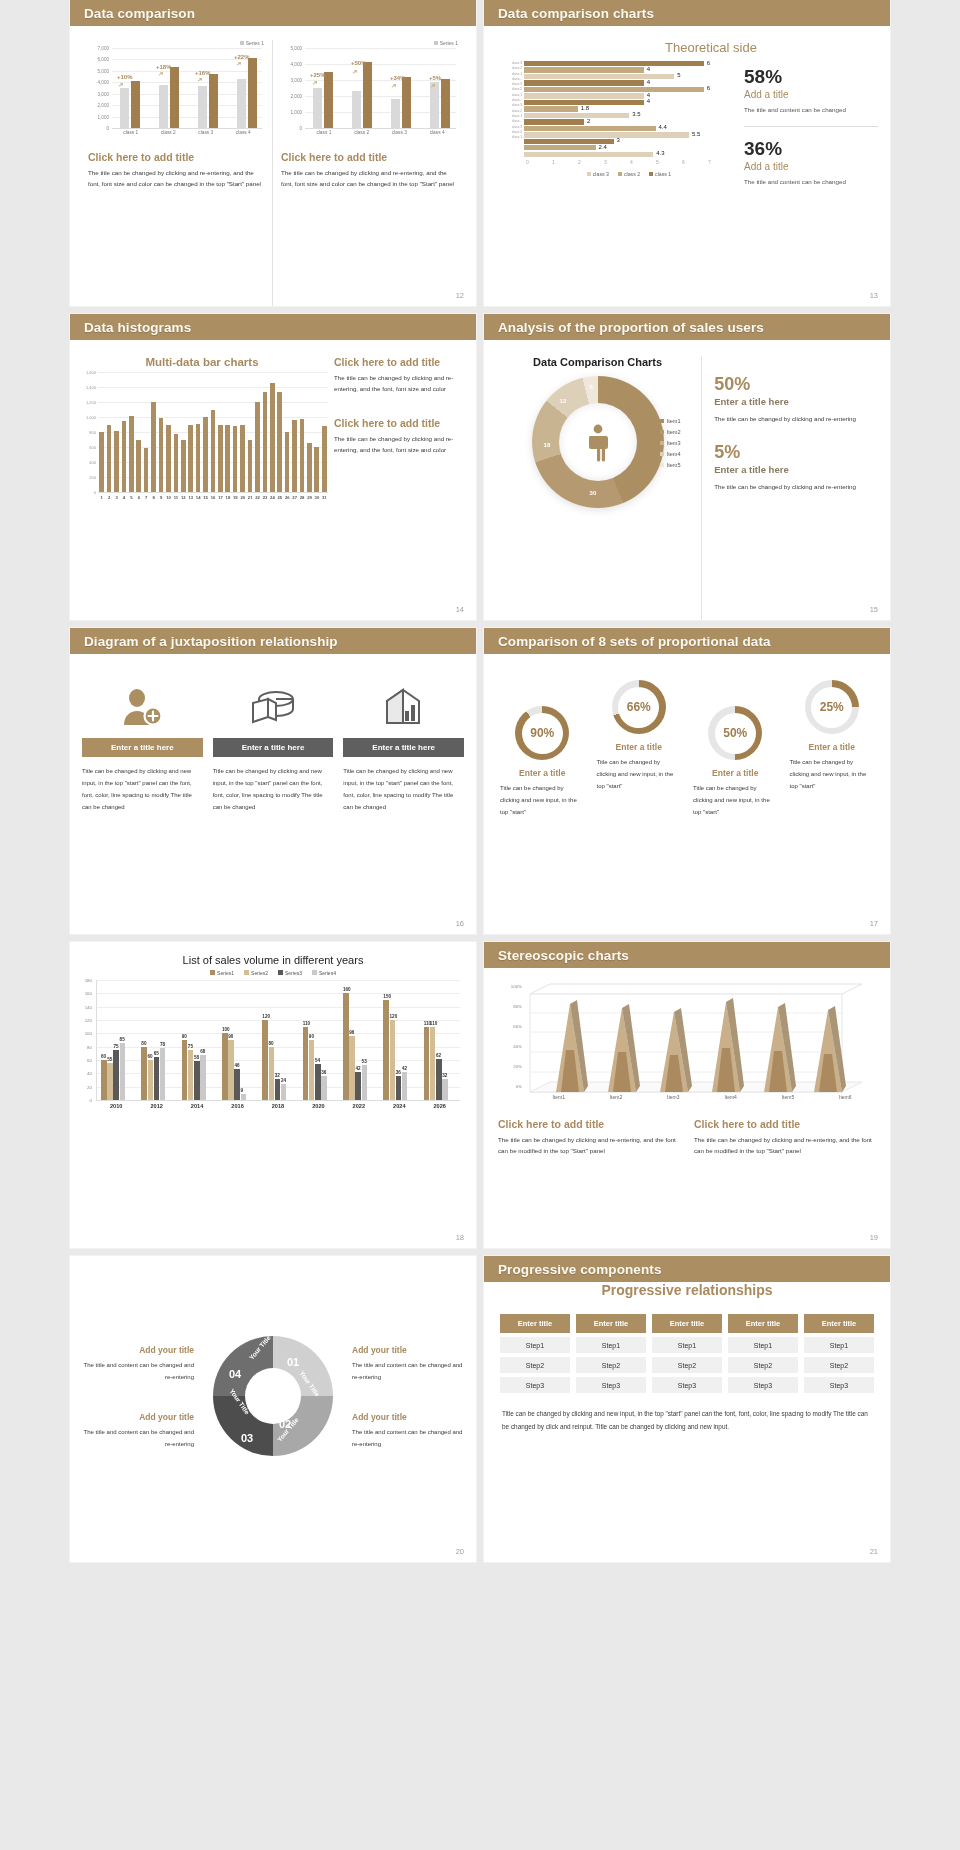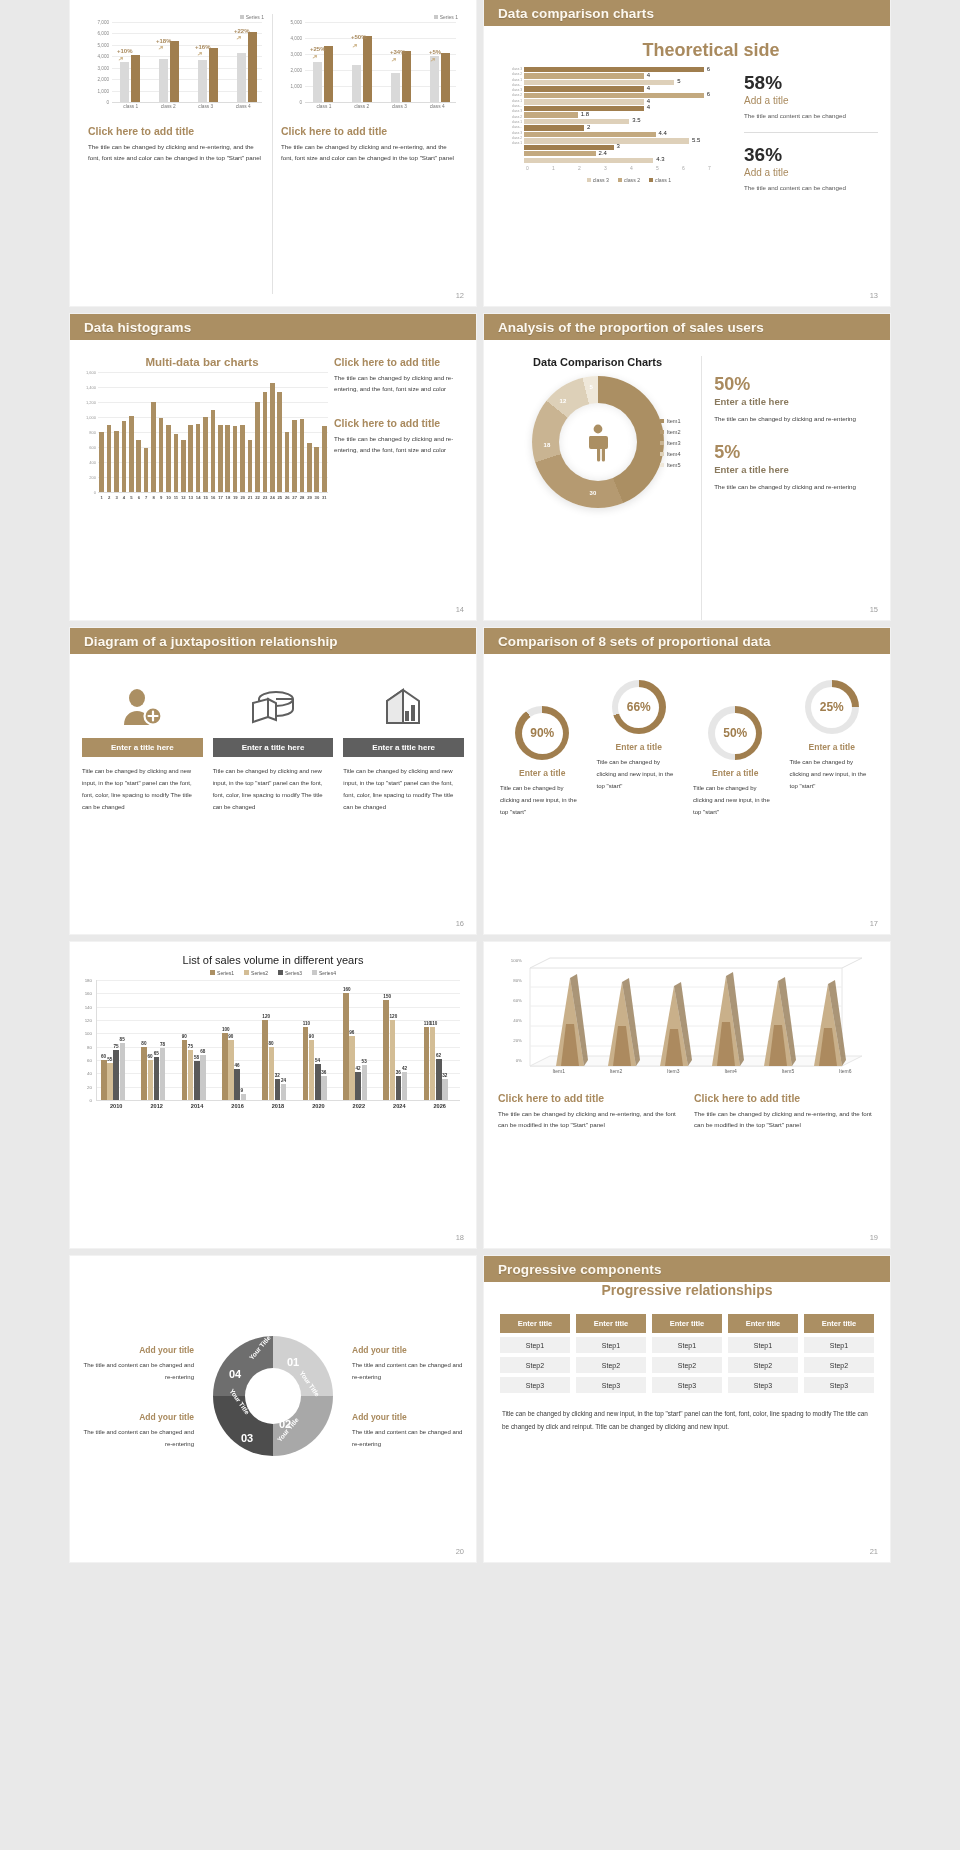--- a/index.html
+++ b/index.html
@@ -25,21 +25,21 @@
   .gl{position:absolute;left:0;right:0;height:1px;background:#ededed;}
   .grp{position:absolute;bottom:0;display:flex;align-items:flex-end;gap:2px;}
   .bar{width:9px;}
   .bar.g{background:#d9d9d9;}
   .bar.b{background:#a07e4e;}
   .xlab{position:absolute;left:24px;right:2px;top:82px;display:flex;}
   .xlab div{flex:1;text-align:center;font-size:4.8px;color:#777;}
   .pct{position:absolute;font-size:6px;font-weight:bold;color:#a98a5e;}
   .arw{position:absolute;font-size:7px;color:#c9ad7e;transform:rotate(-35deg);}
   
-  .s13 .ttl{text-align:center;color:#a98a5e;font-size:18px;font-weight:bold;margin-top:14px;padding-left:48px;}
+  .s13 .ttl{text-align:center;color:#a98a5e;font-size:13px;font-weight:normal;margin-top:14px;padding-left:48px;}
   .s13 .wrap{display:flex;margin-top:6px;}
   .hbars{width:250px;padding-left:40px;box-sizing:border-box;position:relative;}
   .hrow{height:5.2px;margin-bottom:1.3px;position:relative;}
   .hrow .hb{height:100%;}
   .hrow .hv{position:absolute;top:-1.5px;font-size:6px;color:#222;}
   .hcats{position:absolute;left:28px;top:0;width:12px;font-size:3.2px;color:#999;line-height:5.3px;}
   .haxis{display:flex;font-size:5px;color:#aaa;margin-top:2px;padding-left:2px;}
   .haxis div{flex:1;}
   .hleg{display:flex;justify-content:center;gap:9px;font-size:5.2px;color:#666;margin-top:6px;}
   .hleg i{display:inline-block;width:4px;height:4px;margin-right:2px;}
@@ -107,20 +107,23 @@
   .phead{background:#ab8f63;color:#fff;font-size:7.5px;font-weight:bold;text-align:center;padding:5px 0;}
   .pcell{background:#f0f0f0;color:#333;font-size:7px;text-align:center;padding:4.5px 0;margin-top:4px;}
   .p21foot{font-size:6.4px;color:#3a3a3a;line-height:2.1;padding:0 18px;margin-top:14px;}
 </style>
 </head>
 <body>
 
 <div class="grid">
 
   <div class="slide">
+    <div class="hdr">
+      <span>Data comparison</span>
+    </div>
     <div class="body s12">
       <div class="col left">
         <div class="legend12"><i></i><span>Series 1</span></div>
         <div class="chartbox">
           <div class="yax">
             <div style="top:0px">7,000</div>
             <div style="top:11.4px">6,000</div>
             <div style="top:22.8px">5,000</div>
             <div style="top:34.2px">4,000</div>
             <div style="top:45.7px">3,000</div>
@@ -698,20 +701,23 @@
             <div>2022</div>
             <div>2024</div>
             <div>2026</div>
           </div>
       </div>
     </div>
     <div class="pg">18</div>
   </div>
 
   <div class="slide">
+    <div class="hdr">
+      <span>Stereoscopic charts</span>
+    </div>
     <div class="body">
       <div style="position:relative;margin:14px 16px 0 16px;height:130px">
         <div style="position:absolute;left:0;top:0;width:22px;font-size:4.4px;color:#888" id="y19">
             <div style="position: absolute; right: 0px; top: 2px;">100%</div>
             <div style="position: absolute; right: 0px; top: 22px;">80%</div>
             <div style="position: absolute; right: 0px; top: 42px;">60%</div>
             <div style="position: absolute; right: 0px; top: 62px;">40%</div>
             <div style="position: absolute; right: 0px; top: 82px;">20%</div>
             <div style="position: absolute; right: 0px; top: 102px;">0%</div>
           </div>

